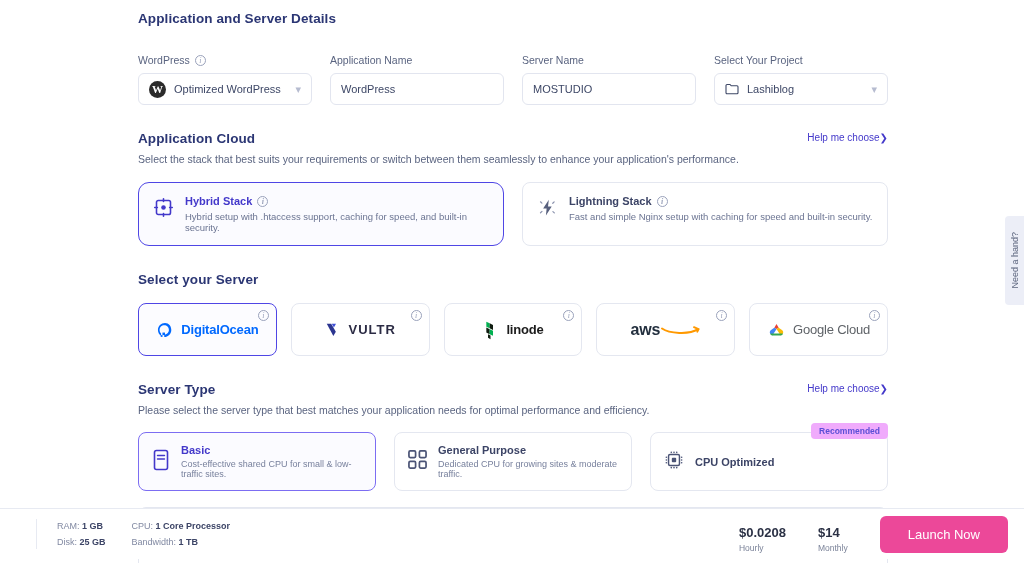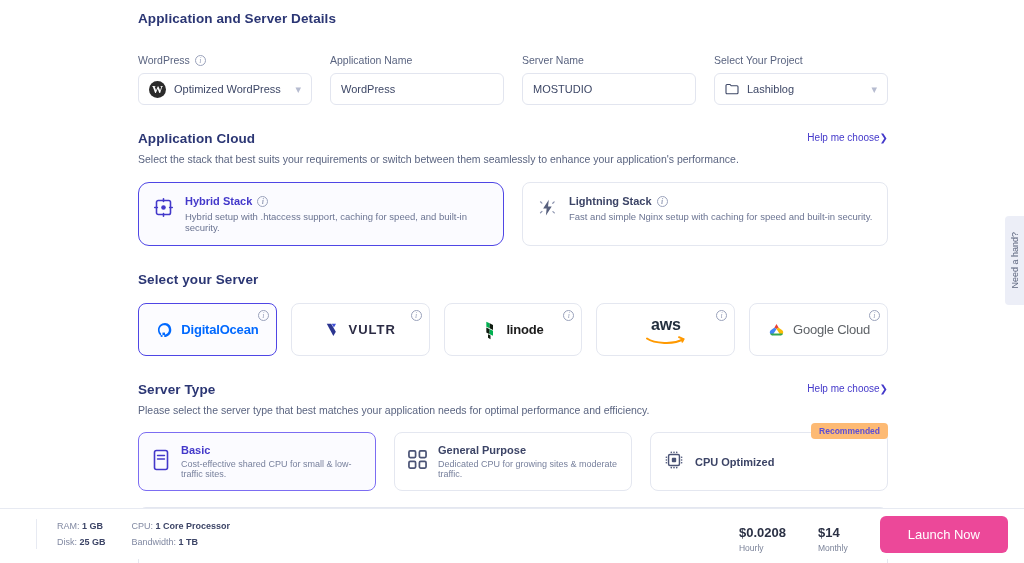--- a/index.html
+++ b/index.html
@@ -97,21 +97,21 @@
   .type {
     flex:1 1 0; border:1px solid #e4e7f0; border-radius:8px; background:#fff;
     padding:11px 13px; display:flex; gap:11px; align-items:center;
     position:relative; cursor:pointer;
   }
   .type.sel { border-color:#7c6df2; background:#fbfbff; }
   .type .ttl { font-size:11px; font-weight:bold; color:#3c4466; }
   .type.sel .ttl { color:#4338ca; }
   .type .desc { font-size:9px; color:#78819d; margin-top:3px; }
   .ribbon {
-    position:absolute; right:-1px; top:-10px; background:#fdba74; color:#5b4fd6;
+    position:absolute; right:-1px; top:-10px; background:#f0abfc; color:#5b4fd6;
     font-size:8.5px; font-weight:bold; padding:3px 8px; border-radius:4px;
   }
 
   
   .panel {
     margin-top:16px; border:1px solid #e4e7f0; border-radius:8px; background:#fff;
     padding:14px 15px 18px 15px;
   }
   .panel-head { display:flex; align-items:center; }
   .panel-title { font-size:11.5px; font-weight:bold; color:#2b3674; }
@@ -299,21 +299,21 @@
                 <path d="M5 9l4 2v6l-4-2z" fill="#0f1c0f"></path>
                 <path d="M9 11l4 2v6l-4-2z" fill="#00b050"></path>
                 <path d="M7 17l3 1.6V23l-3-1.6z" fill="#0f1c0f"></path>
               </svg>
             <span class="logo-txt" style="color:#1b1b1b;">linode</span>
           </span>
         </div>
 
         <div class="provider">
           <span class="info i-icon">i</span>
-          <span class="logo" style="flex-direction:column; gap:1px;">
+          <span class="logo" style="flex-direction:row; gap:1px;">
             <span class="logo-txt" style="color:#232f3e; font-size:16px;">aws</span>
             <svg width="40" height="9" viewBox="0 0 40 9">
                 <path d="M1 3.5c7 5 27 6.5 36 .7" fill="none" stroke="#ff9900" stroke-width="2" stroke-linecap="round"></path>
                 <path d="M33 2.2l4.5 2-1.2 2.4" fill="none" stroke="#ff9900" stroke-width="2" stroke-linecap="round"></path>
               </svg>
           </span>
         </div>
 
         <div class="provider">
           <span class="info i-icon">i</span>

